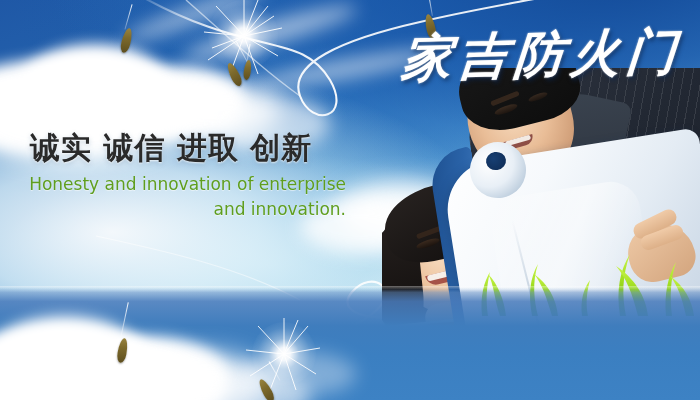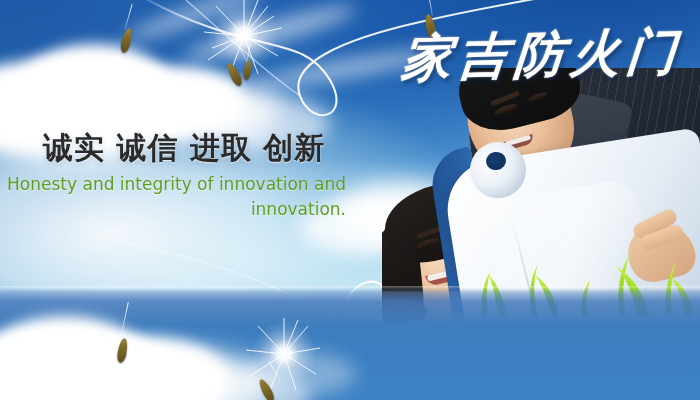--- a/index.html
+++ b/index.html
@@ -259,21 +259,20 @@
   .puff-rays{position:absolute;}
 
   
   #slogan-cn{
     position:absolute;left:30px;top:128px;
     font-size:30px;font-weight:bold;letter-spacing:1px;
     color:#2a2a2a;
     font-family:"DejaVu Sans","Liberation Sans",sans-serif;
     text-shadow:0 1px 2px rgba(255,255,255,.75), 0 2px 5px rgba(120,150,180,.45);
     white-space:nowrap;
-    margin-left:13px;
   }
   #slogan-en{
     position:absolute;left:6px;top:172px;width:340px;
     font-size:17px;line-height:1.45;
     color:#5f9e1f;
     text-align:right;
     font-family:"DejaVu Sans","Liberation Sans",sans-serif;
     text-shadow:0 1px 1px rgba(255,255,255,.6);
   }
   #brand-cn{
@@ -468,15 +467,15 @@
       </g>
     </svg>
     <div class="stem" style="left:6px;top:12px;height:22px;transform:rotate(-30deg);"></div>
     <div class="body" style="left:-6px;top:30px;transform:rotate(-28deg);"></div>
   </div>
 
   <div id="brand-cn">家吉防火门</div>
 
   <div id="slogan-cn">诚实  诚信  进取  创新</div>
 
-  <div id="slogan-en">Honesty and integrity of innovation and innovation.</div>
+  <div id="slogan-en">Honesty and innovation of enterprise and innovation.</div>
 
 </div>
 
 </body></html>

